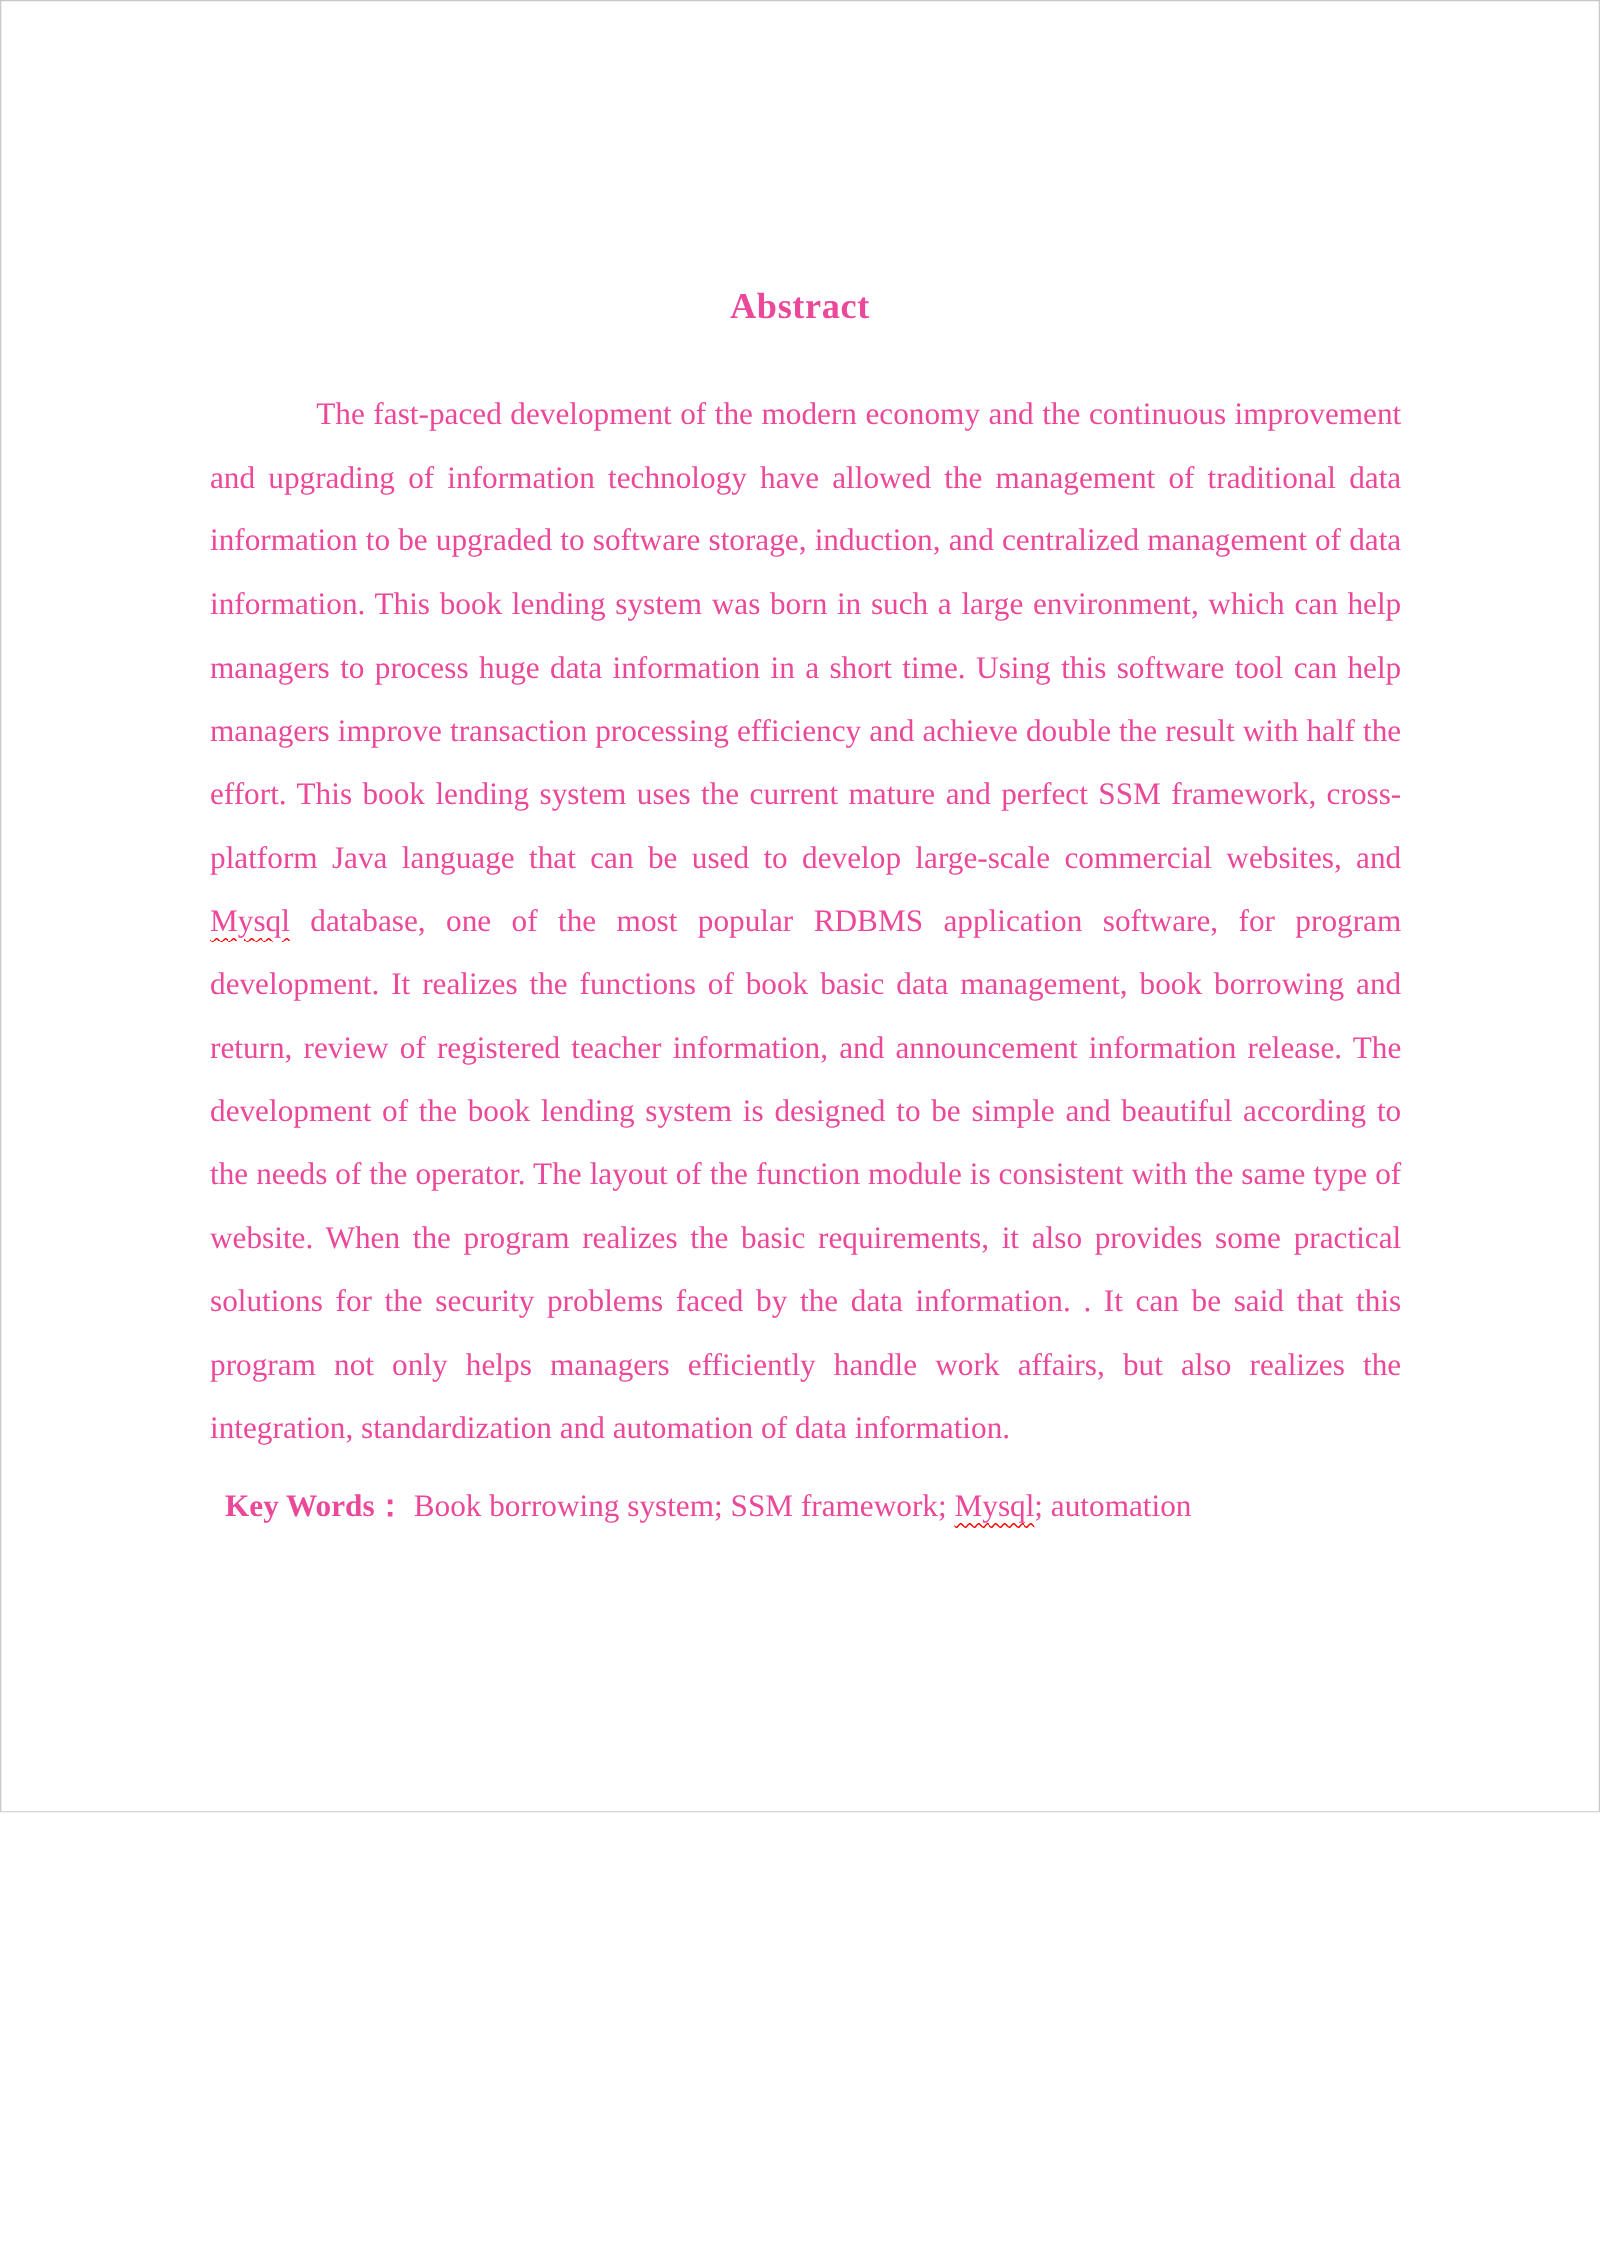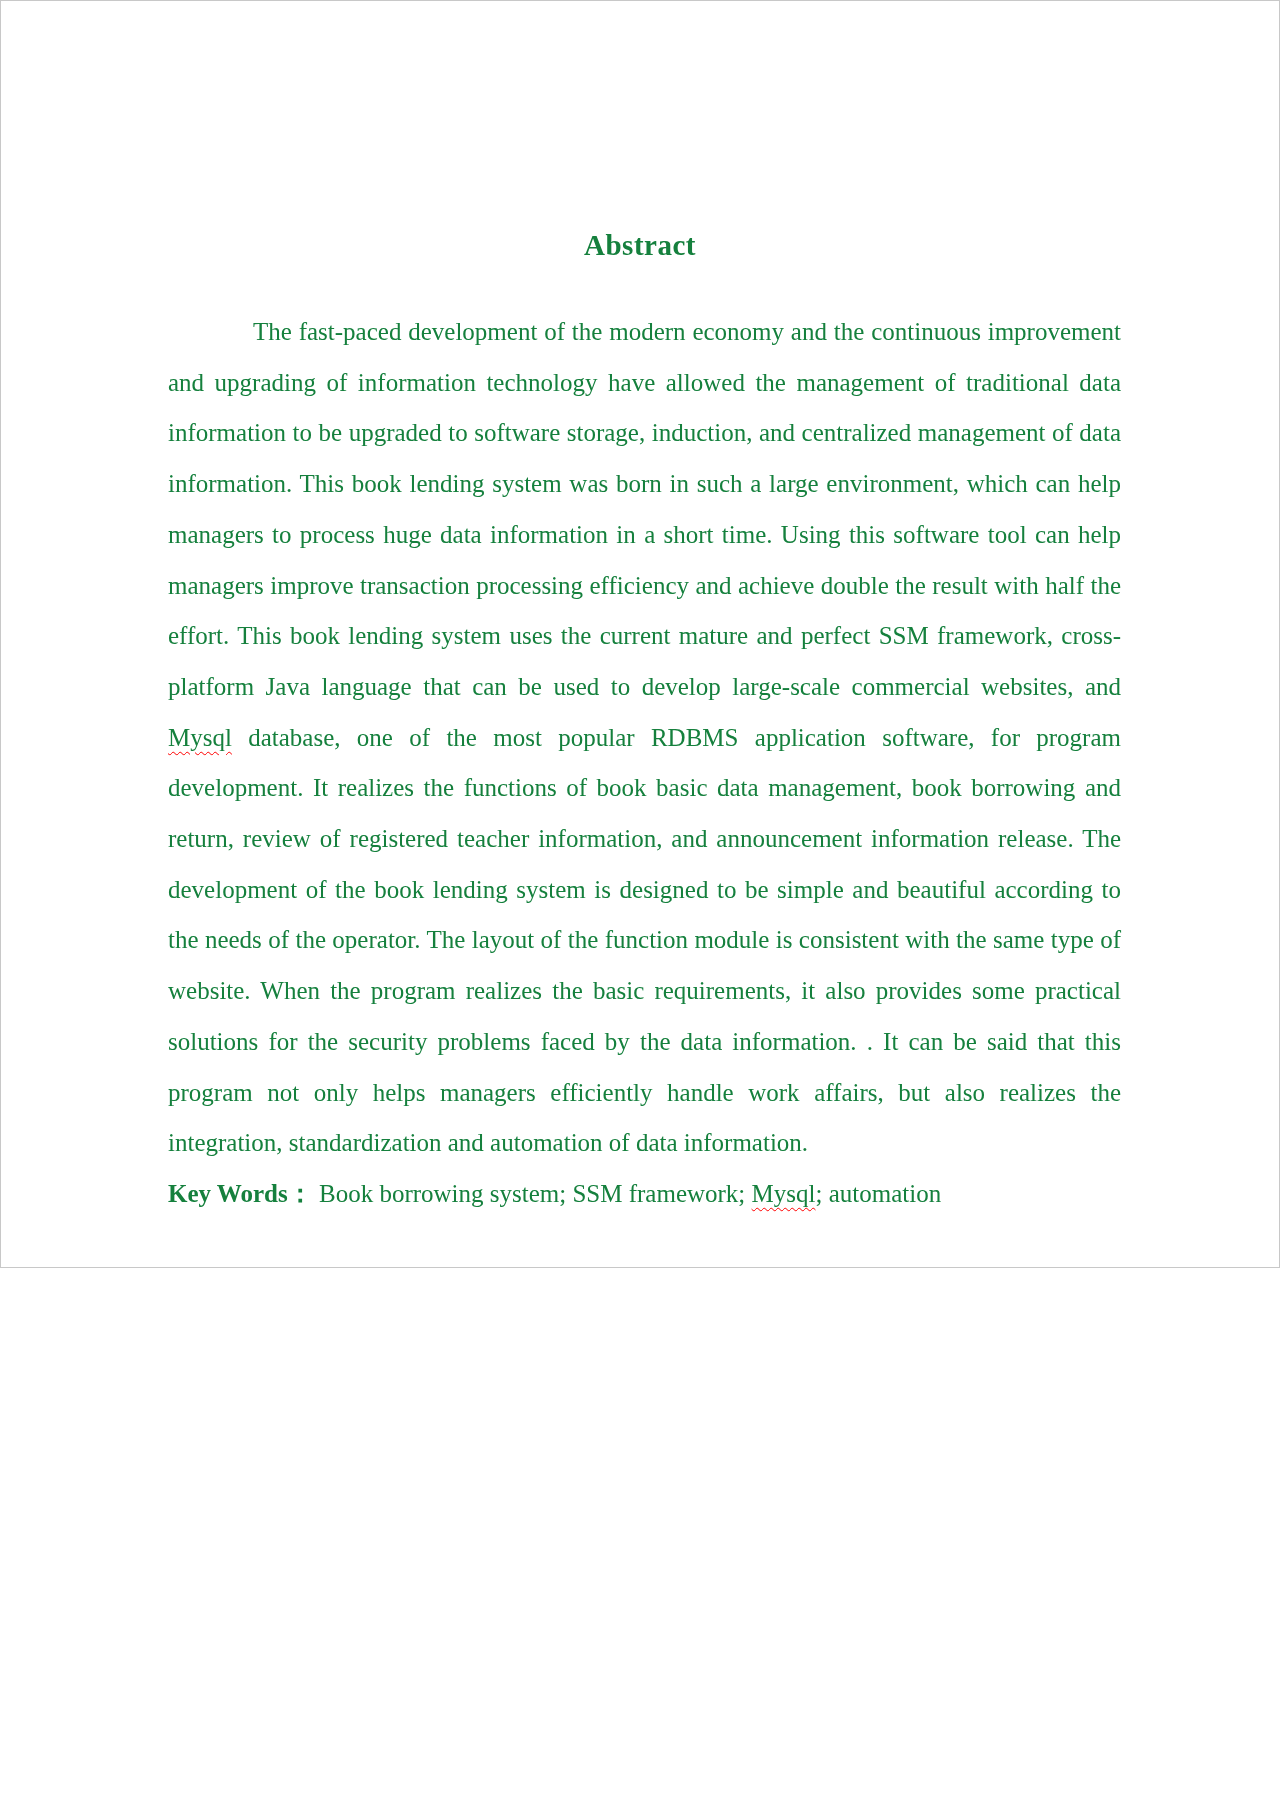--- a/index.html
+++ b/index.html
@@ -3,26 +3,26 @@
 <meta charset="utf-8">
 <style>
   html, body {
     margin: 0;
     padding: 0;
     background: #ffffff;
   }
   .page {
     position: relative;
     width: 1280px;
-    height: 1268px;
+    height: 1450px;
     box-sizing: border-box;
     background: #ffffff;
     border: 1px solid #c8c8c8;
     font-family: "Liberation Serif", serif;
-    color: #15803d;
+    color: #ec4899;
     overflow: hidden;
   }
   .doc-title {
     position: absolute;
     top: 228px;
     left: 0;
     width: 100%;
     text-align: center;
     font-size: 29px;
     font-weight: bold;
@@ -39,21 +39,21 @@
   .abstract-paragraph {
     margin: 0;
     text-align: justify;
     text-justify: inter-word;
   }
   .abstract-paragraph .indent {
     display: inline-block;
     width: 85px;
   }
   .keywords-line {
-    margin: 0;
+    margin: 12px;
     text-align: left;
   }
   .keywords-label {
     font-weight: bold;
   }
   .squiggle {
     text-decoration: underline;
     text-decoration-style: wavy;
     text-decoration-color: #ff0000;
     text-decoration-thickness: 1px;

